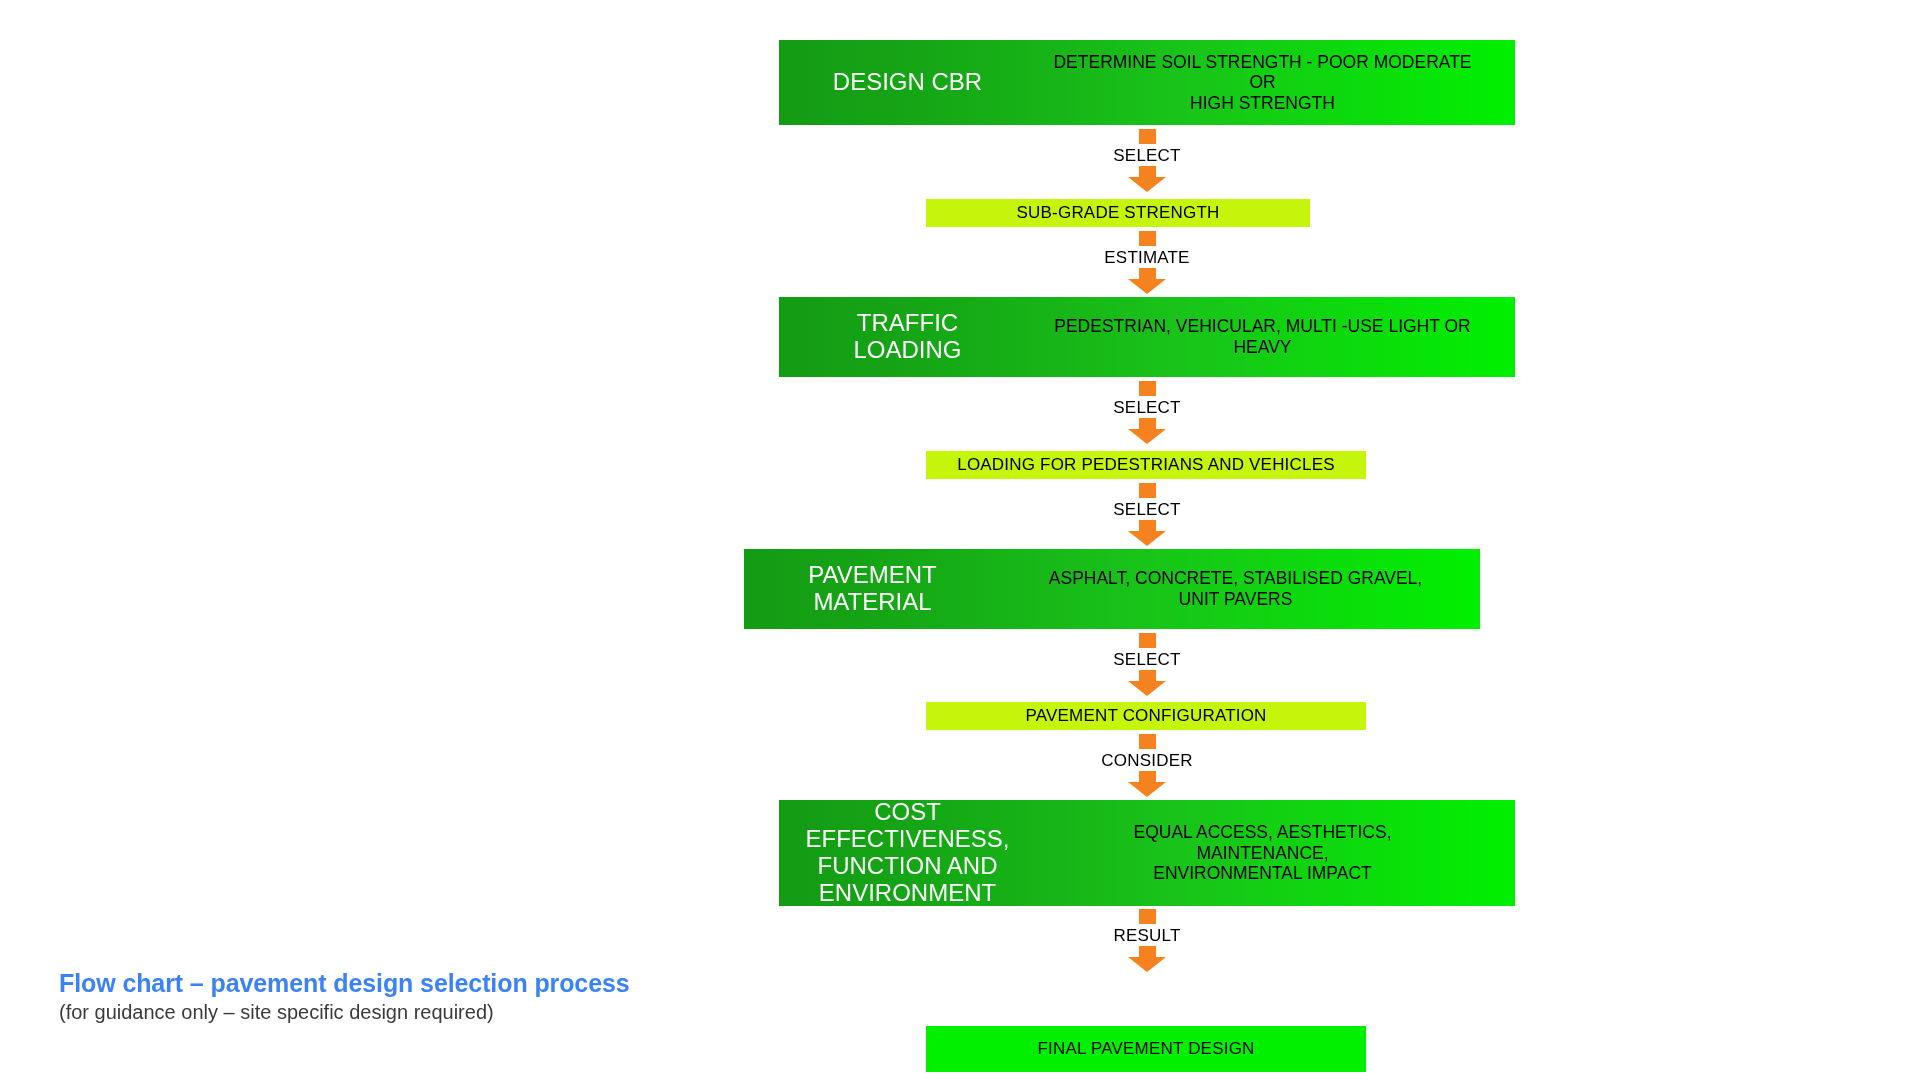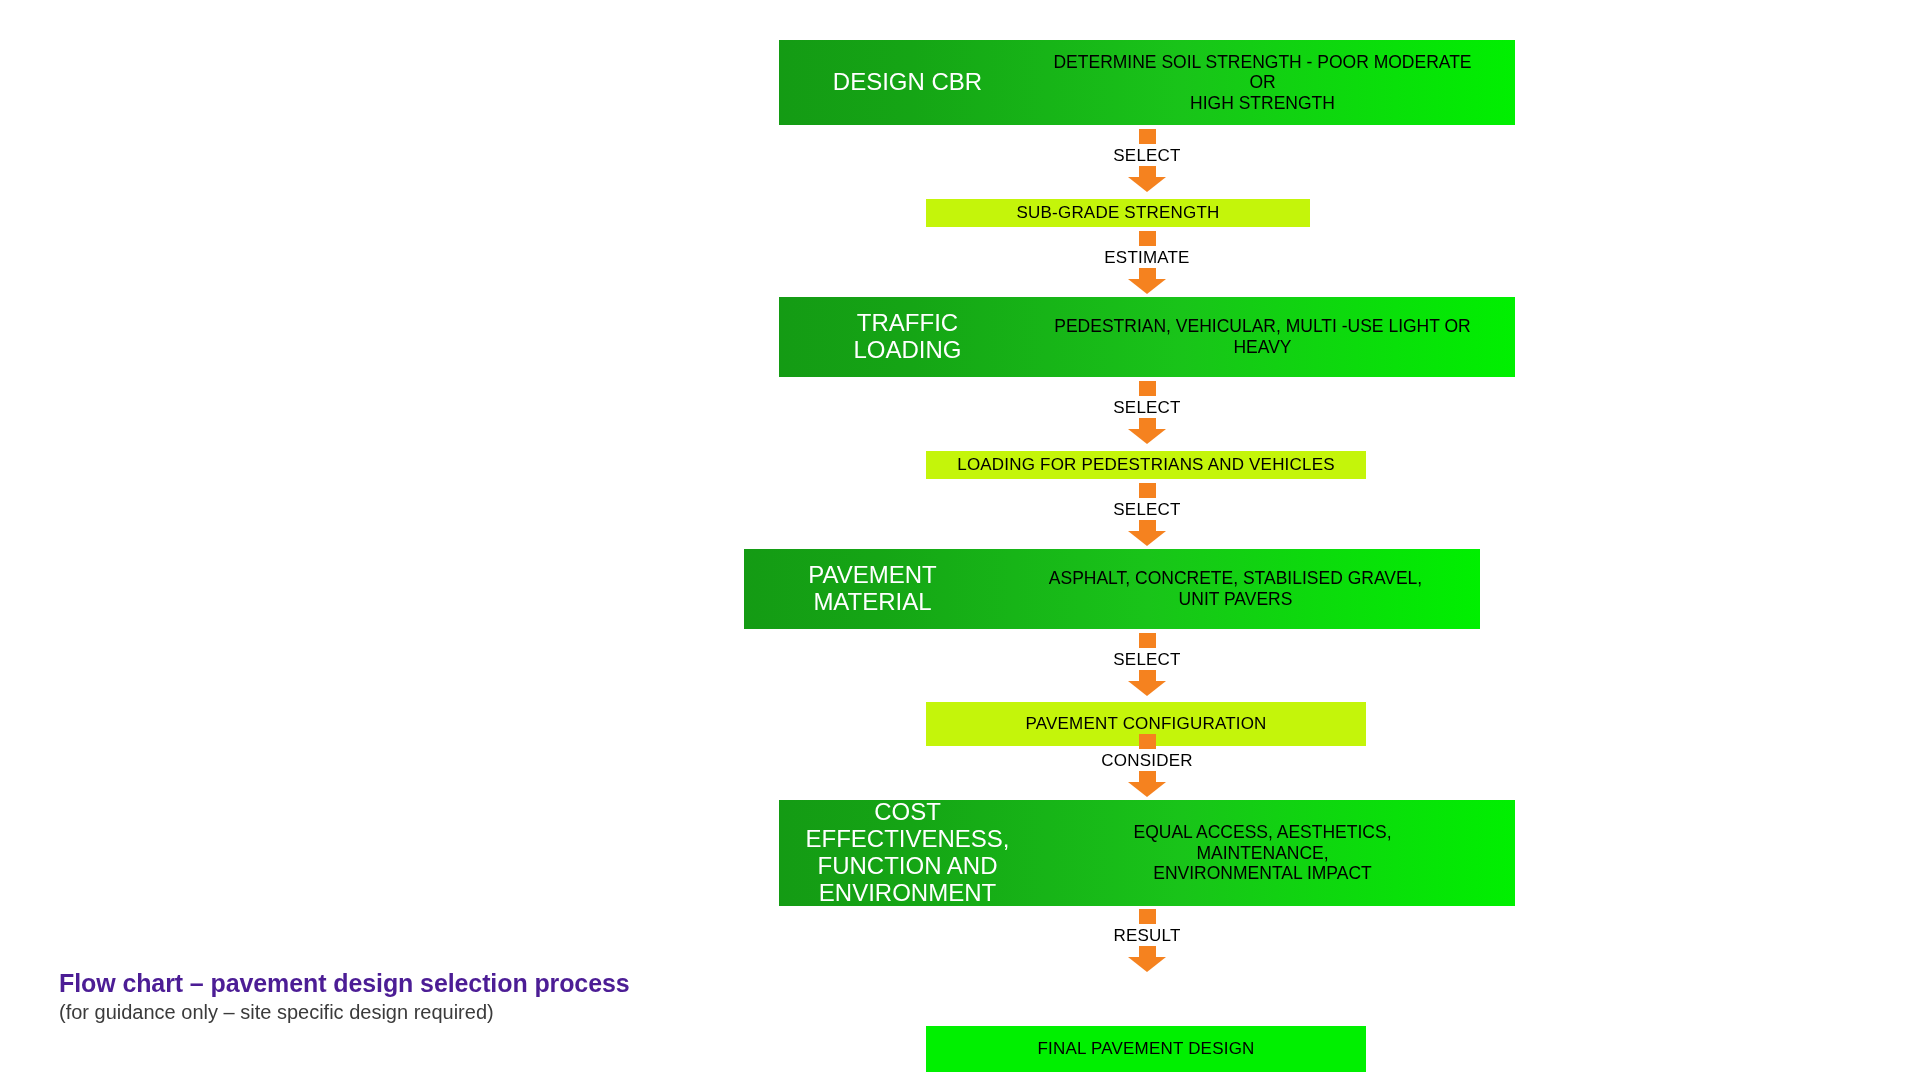--- a/index.html
+++ b/index.html
@@ -126,21 +126,21 @@
   
   #caption {
     position: absolute;
     left: 59px;
     top: 968px;
     width: 780px;
   }
   #caption .cap-title {
     font-size: 25px;
     font-weight: bold;
-    color: #4c1d95;
+    color: #3b82f6;
     line-height: 1.25;
     letter-spacing: -0.1px;
   }
   #caption .cap-sub {
     font-size: 20px;
     color: #3b3b3b;
     line-height: 1.3;
     margin-top: 0;
   }
 </style>
@@ -215,21 +215,21 @@
 
   <div class="connector" style="left:1017px; top:633px;">
     <div class="conn-stub"></div>
     <div class="conn-label">SELECT</div>
     <div class="conn-arrow">
       <div class="shaft"></div>
         <div class="head"></div>
     </div>
   </div>
 
-  <div class="lime-bar" style="left:926px; top:702px; width:440px; height:44px;">
+  <div class="lime-bar" style="left:926px; top:702px; width:440px; height:28px;">
     <span>PAVEMENT CONFIGURATION</span>
   </div>
 
   <div class="connector" style="left:1017px; top:734px;">
     <div class="conn-stub"></div>
     <div class="conn-label">CONSIDER</div>
     <div class="conn-arrow">
       <div class="shaft"></div>
         <div class="head"></div>
     </div>

